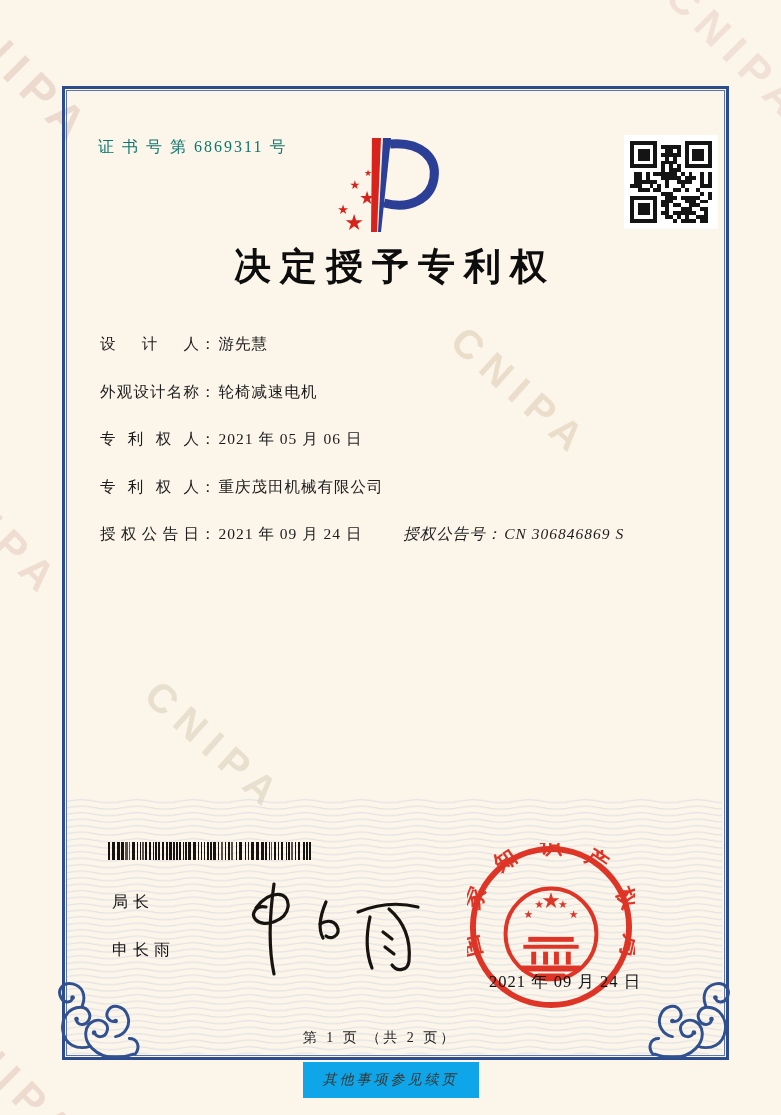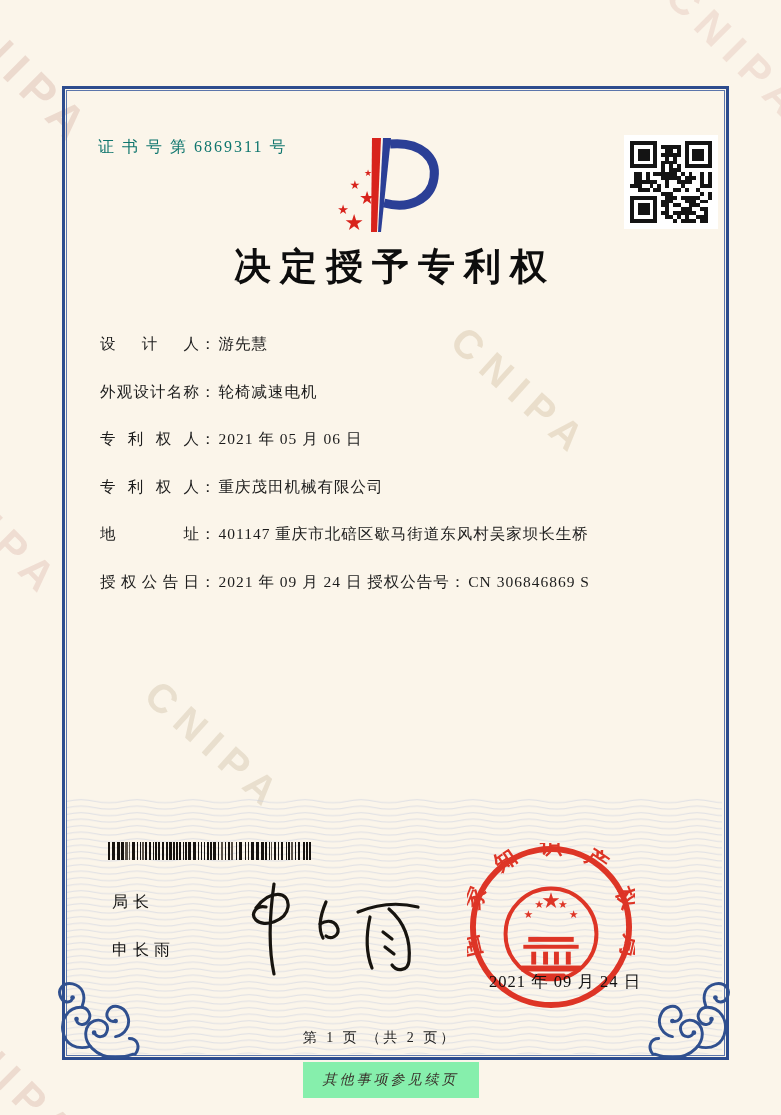--- a/index.html
+++ b/index.html
@@ -30,36 +30,36 @@
            display:flex;align-items:center;justify-content:center;}
   .qr{display:grid;grid-template-columns:repeat(21,1fr);grid-auto-rows:1fr;width:82px;height:82px;}
   .qr div.on{background:#141414;}
   .title{left:0;width:781px;top:242px;text-align:center;font-size:37px;font-weight:bold;
          letter-spacing:9px;text-indent:9px;color:#0d0d0d;}
   .fields{left:100px;top:334px;width:610px;}
   .frow{height:20px;margin-bottom:27.5px;font-size:15.5px;letter-spacing:1px;
         white-space:nowrap;color:#1c1c1c;}
   .flabel{display:inline-block;width:100px;text-align:justify;text-align-last:justify;}
   .fvalue{padding-left:2px;}
-  .grant2{}
+  .grant2{margin-left:36px;font-style:italic;}
   .body-text{left:84px;top:655px;width:622px;font-size:14.5px;line-height:23.5px;
              letter-spacing:.8px;text-align:justify;color:#24201c;font-style:italic;}
   .body-text p{margin:0;text-indent:2em;}
   .barcode{left:108px;top:842px;width:205px;height:18px;display:flex;}
   .barcode div{height:100%;}
   .officer{font-family:"Liberation Sans",sans-serif;font-size:16px;letter-spacing:5px;color:#111;}
   .officer-title{left:112px;top:892px;}
   .officer-name{left:112px;top:940px;}
   .signature{left:226px;top:876px;z-index:3;}
   .seal{left:467px;top:843px;width:168px;height:168px;z-index:4;opacity:.93;}
   .seal-date{left:489px;top:971px;font-size:16.5px;letter-spacing:1px;color:#111;
              z-index:5;white-space:nowrap;}
   .page-num{left:0;width:760px;top:1029px;text-align:center;font-size:14px;
             letter-spacing:3px;color:#222;}
-  .note-box{left:50%;transform:translateX(-50%);top:1062px;background:#86efac;
+  .note-box{left:50%;transform:translateX(-50%);top:1062px;background:#0ea5e9;
             padding:9px 20px;font-size:14px;letter-spacing:3px;color:#3a342c;
             font-style:italic;z-index:2;white-space:nowrap;}
 </style>
 </head>
 <body>
 
 <div class="page">
 
   <span class="wm wm1">CNIPA</span>
   <span class="wm wm2">CNIPA</span>
@@ -583,23 +583,20 @@
     <div class="frow">
       <span class="flabel">外观设计名称</span><span>：</span><span class="fvalue">轮椅减速电机</span>
     </div>
     <div class="frow">
       <span class="flabel">专利权人</span><span>：</span><span class="fvalue">2021 年 05 月 06 日</span>
     </div>
     <div class="frow">
       <span class="flabel">专利权人</span><span>：</span><span class="fvalue">重庆茂田机械有限公司</span>
     </div>
     <div class="frow">
-      <span class="flabel">地址</span><span>：</span><span class="fvalue">401147 重庆市北碚区歇马街道东风村吴家坝长生桥</span>
-    </div>
-    <div class="frow">
       <span class="flabel">授权公告日</span><span>：</span><span class="fvalue">2021 年 09 月 24 日</span>
       <span class="grant2"><span>授权公告号</span><span>：</span><span class="fvalue">CN 306846869 S</span></span>
     </div>
   </div>
 
 
   <div class="abs barcode">
       <div style="width:2px;background:#16120e"></div>
       <div style="width:2px"></div>
       <div style="width:3px;background:#16120e"></div>

